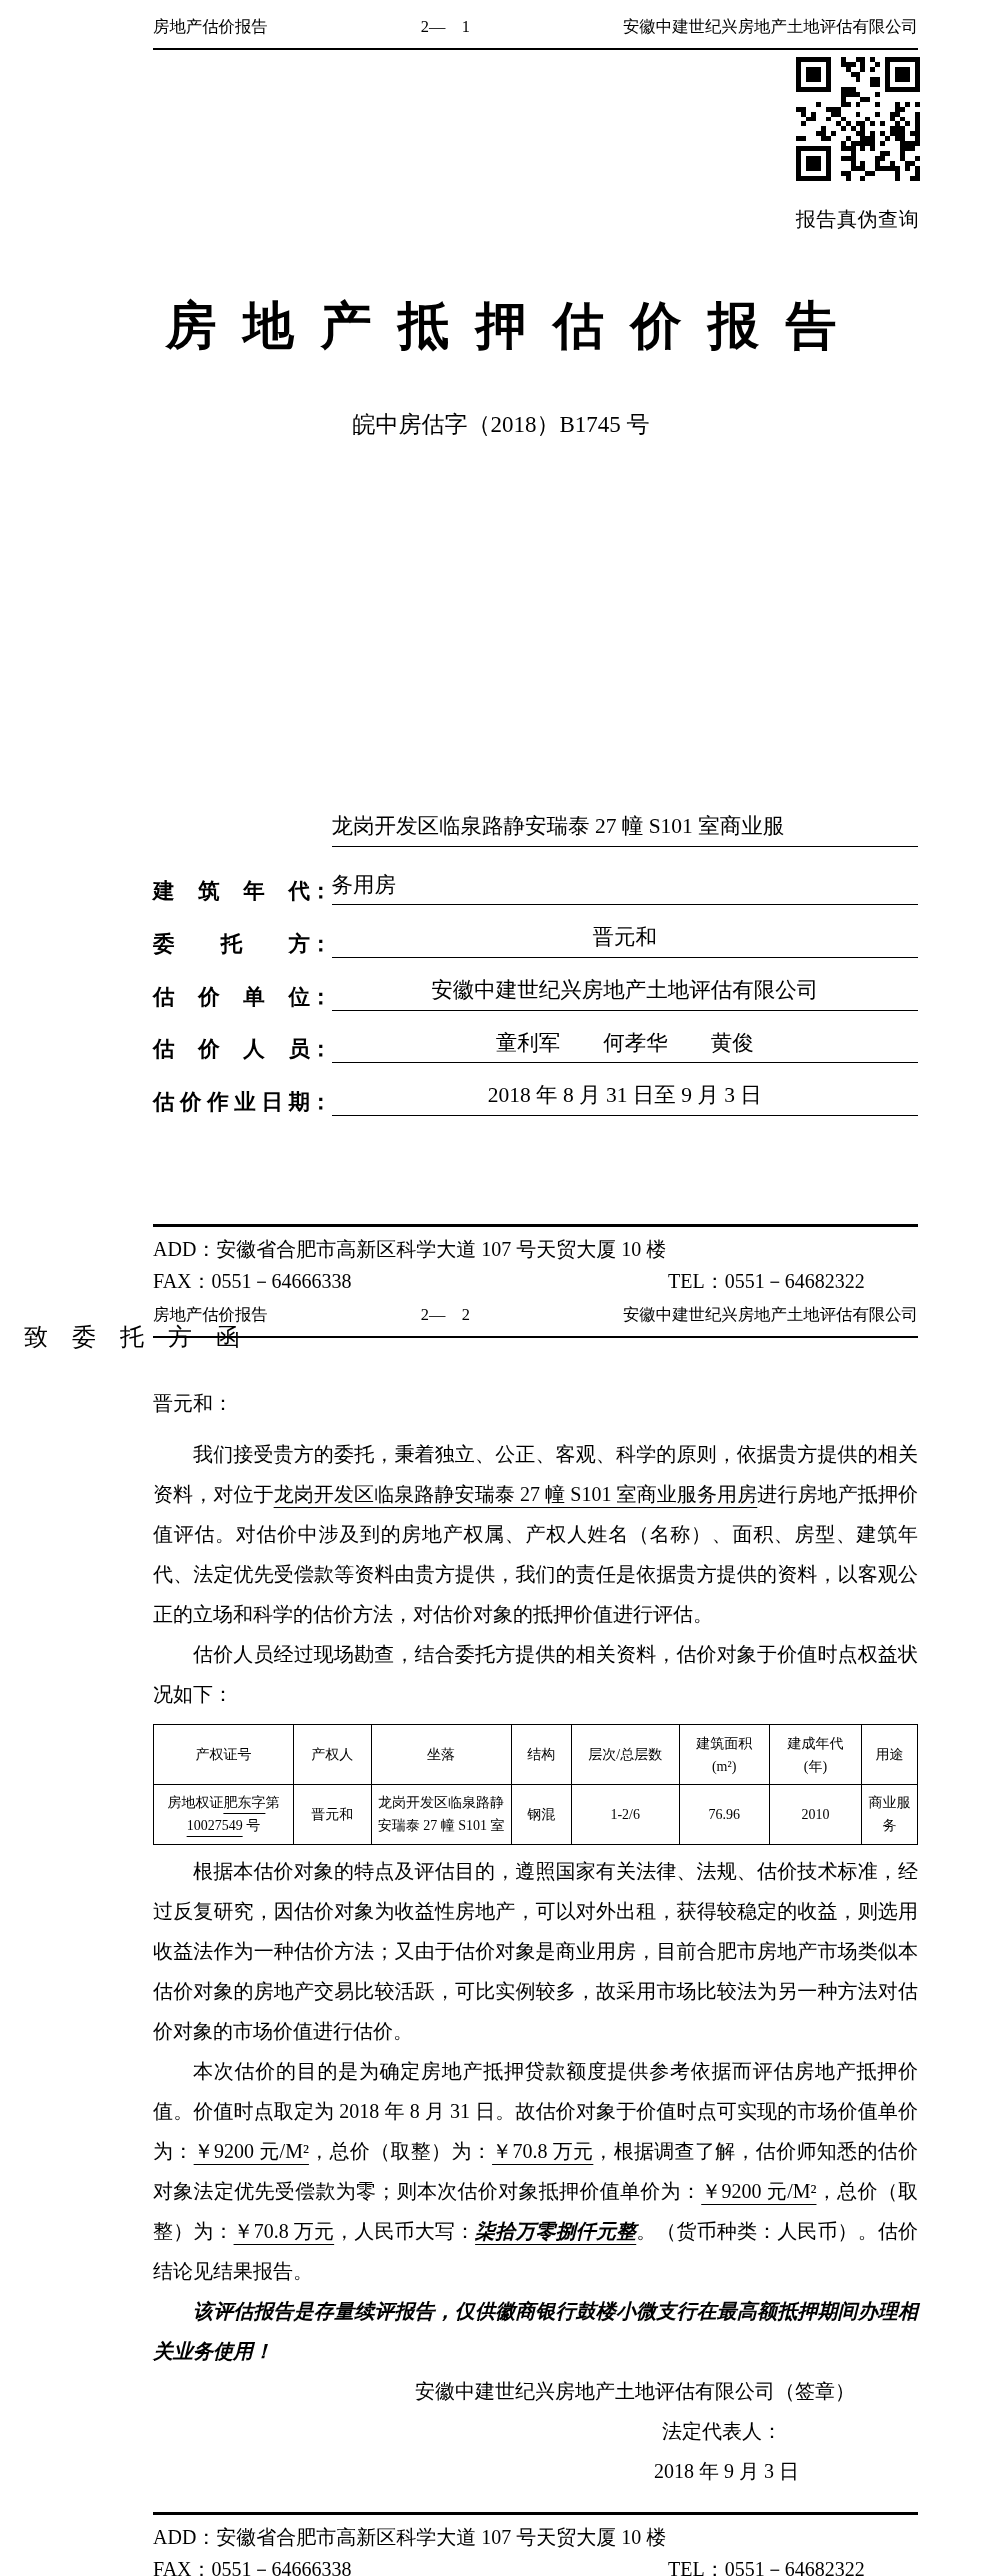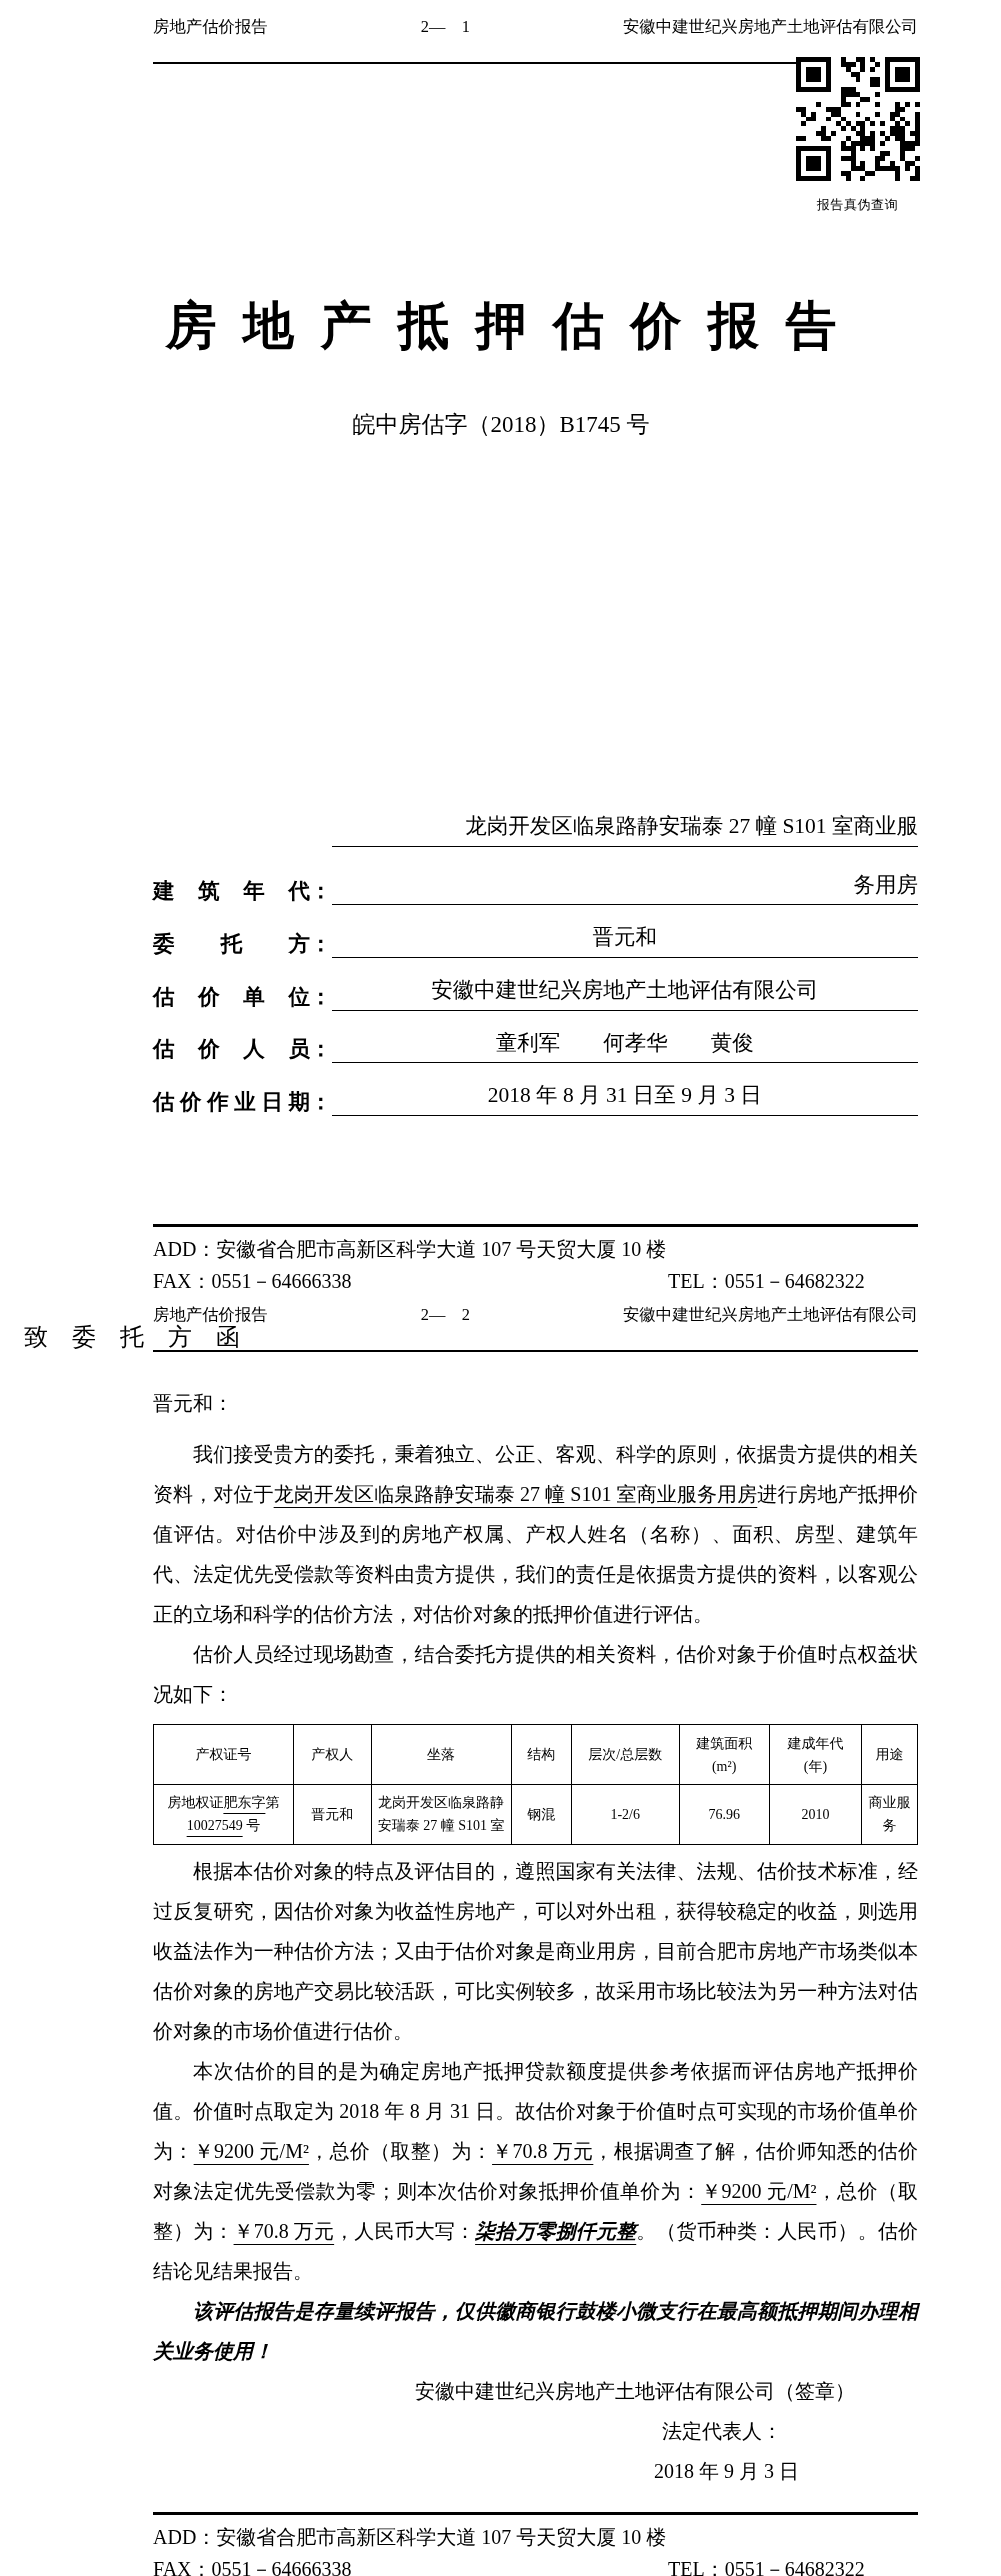--- a/index.html
+++ b/index.html
@@ -7,27 +7,27 @@
     width: 1002px;
     font-family: "Liberation Serif", "DejaVu Serif", serif;
     color: #000;
   }
   .page { position: relative; width: 1002px; height: 1288px; background: #fff; overflow: hidden; }
 
   
   .page-header {
     position: absolute; top: 16.4px; left: 153px; width: 765px;
     display: flex; justify-content: space-between; align-items: baseline;
-    font-size: 16.4px; border-bottom: 2.5px solid #000; padding-bottom: 24px;
+    font-size: 16.4px; border-bottom: 2.5px solid #000; padding-bottom: 10px;
   }
 
   
   .qr-block { position: absolute; top: 57px; right: 77px; width: 135px; text-align: center; }
   .qr-block svg { width: 124px; height: 124px; display: block; margin: 0 auto; }
-  .qr-caption { margin-top: 15px; font-size: 13px; letter-spacing: 0.6px; }
+  .qr-caption { margin-top: 25px; font-size: 20px; letter-spacing: 0.6px; }
 
   
   .cover-title {
     position: absolute; top: 292px; left: 0; width: 100%;
     text-align: center; font-size: 51px; font-weight: bold;
     letter-spacing: 26.5px; text-indent: 26.5px; white-space: nowrap;
   }
   .doc-no { position: absolute; top: 409px; left: 0; width: 100%; text-align: center; font-size: 23px; }
 
   .cover-fields { position: absolute; top: 811px; left: 153px; width: 765px; font-size: 21.5px; }
@@ -35,21 +35,21 @@
   .field-label {
     display: block; width: 157px; flex-shrink: 0; font-weight: bold;
     text-align: justify; text-align-last: justify;
   }
   .field-colon { font-weight: bold; flex-shrink: 0; }
   .field-lines { flex: 1; min-width: 0; }
   .field-value {
     border-bottom: 1.9px solid #000; text-align: center;
     padding-bottom: 5.7px; min-height: 27px;
   }
-  .field-value.left { text-align: right; }
+  .field-value.left { text-align: left; }
   .field-value.line2 { margin-top: 23px; }
 
   
   .doc-footer {
     position: absolute; top: 1224px; left: 153px; width: 765px;
     border-top: 3.2px solid #000; padding-top: 8.8px; font-size: 20px;
   }
   .footer-line2 { position: relative; margin-top: 5.7px; height: 25px; }
   .footer-tel { position: absolute; left: 515px; top: 0; }
 

